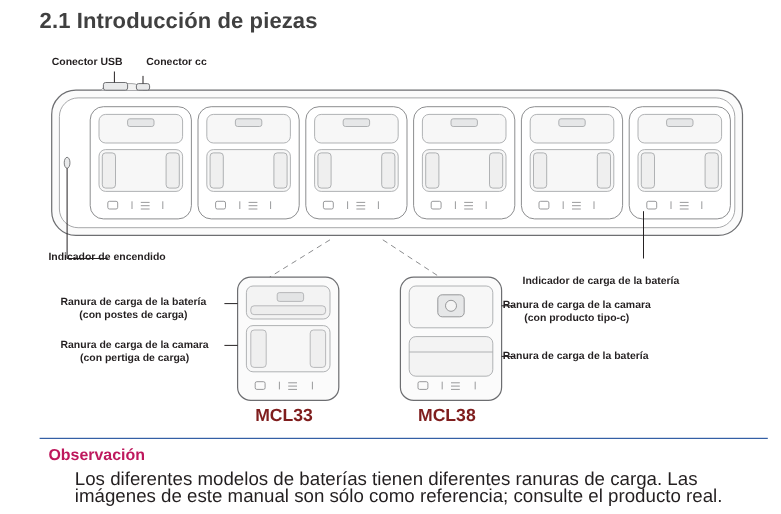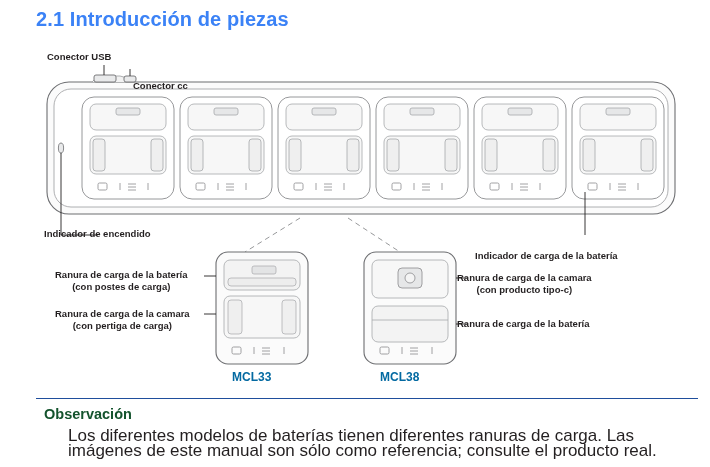--- a/index.html
+++ b/index.html
@@ -16,21 +16,21 @@
     overflow: hidden;
   }
 
   
   .page-title {
     position: absolute;
     left: 36px;
     top: 8px;
     font-size: 20px;
     font-weight: bold;
-    color: #3b82f6;
+    color: #404040;
     letter-spacing: 0.1px;
   }
 
   
   .diagram {
     position: absolute;
     left: 0;
     top: 40px;
     width: 710px;
     height: 350px;
@@ -45,41 +45,41 @@
     font-size: 9.5px;
     font-weight: bold;
     color: #231f20;
     white-space: nowrap;
     line-height: 12px;
   }
   .lbl.two span { display: block; text-align: center; }
 
   .model-name {
     position: absolute;
-    font-size: 12px;
-    font-weight: bold;
-    color: #0369a1;
+    font-size: 16px;
+    font-weight: bold;
+    color: #7f1d1d;
   }
 
   
   .rule {
     position: absolute;
     left: 36px;
     top: 398px;
     width: 662px;
     height: 1px;
     background: #1f4e9c;
   }
   .obs-title {
     position: absolute;
     left: 44px;
     top: 406px;
     font-size: 14.5px;
     font-weight: bold;
-    color: #14532d;
+    color: #be185d;
   }
   .obs-body {
     position: absolute;
     left: 68px;
     top: 428px;
     width: 610px;
     font-size: 17px;
     line-height: 15px;
     color: #231f20;
   }
@@ -215,21 +215,21 @@
       </g>
 
       <g stroke="#231f20" stroke-width="0.9">
         <path d="M456 238 L468 238"></path>
         <path d="M456 284 L468 284"></path>
       </g>
     </g>
   </svg>
 
   <div class="lbl" style="left:47px; top:11px;">Conector USB</div>
-  <div class="lbl" style="left:133px; top:40px;">Conector cc</div>
+  <div class="lbl" style="left:133px; top:11px;">Conector cc</div>
 
   <div class="lbl" style="left:44px; top:188px;">Indicador de encendido</div>
   <div class="lbl" style="left:475px; top:198px;margin-top:12px;">Indicador de carga de la batería</div>
 
   <div class="lbl two" style="left:55px; top:229px; text-align:left;">
     <span>Ranura de carga de la batería</span>
     <span>(con postes de carga)</span>
   </div>
   <div class="lbl two" style="left:55px; top:268px;">
     <span>Ranura de carga de la camara</span>

